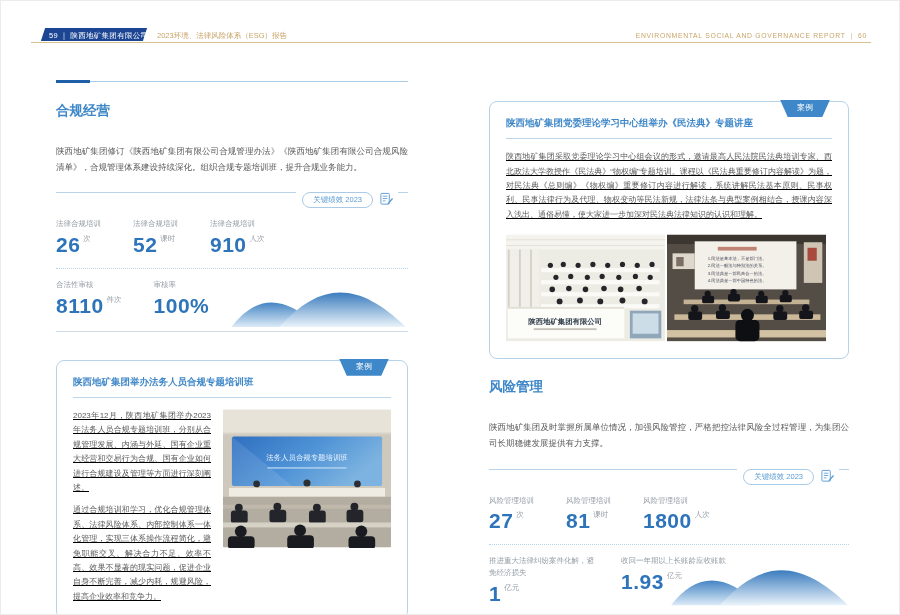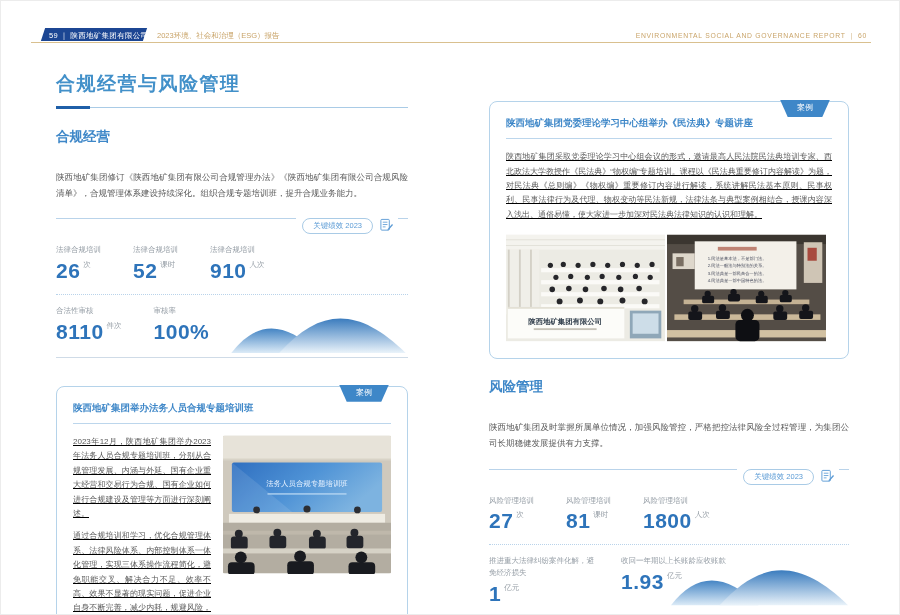--- a/index.html
+++ b/index.html
@@ -65,26 +65,25 @@
   .photo { border-radius:2px; display:block; flex:none; }
   .photo-row { display:flex; gap:2px; margin-top:10px; }
 </style>
 </head>
 <body>
 
 <div class="page">
 
   <div class="hdr-banner-bg"></div>
   <div class="hdr-banner-text">59 ｜ 陕西地矿集团有限公司</div>
-  <div class="hdr-cn">2023环境、社会和治理（ESG）报告</div>
+  <div class="hdr-cn">2023环境、法律风险体系（ESG）报告</div>
   <div class="hdr-en">ENVIRONMENTAL SOCIAL AND GOVERNANCE REPORT ｜ 60</div>
   <div class="hdr-line"></div>
 
   <div class="col-left">
-    <div class="main-title">合规经营与风险管理</div>
     <div class="title-rule">
       <span class="thin"></span>
         <span class="thick"></span>
     </div>
 
     <div class="sec-title">合规经营</div>
     <p class="body-text">陕西地矿集团修订《陕西地矿集团有限公司合规管理办法》《陕西地矿集团有限公司合规风险清单》，合规管理体系建设持续深化。组织合规专题培训班，提升合规业务能力。</p>
 
     <div class="kpi-head">
       <div class="rule"></div>

